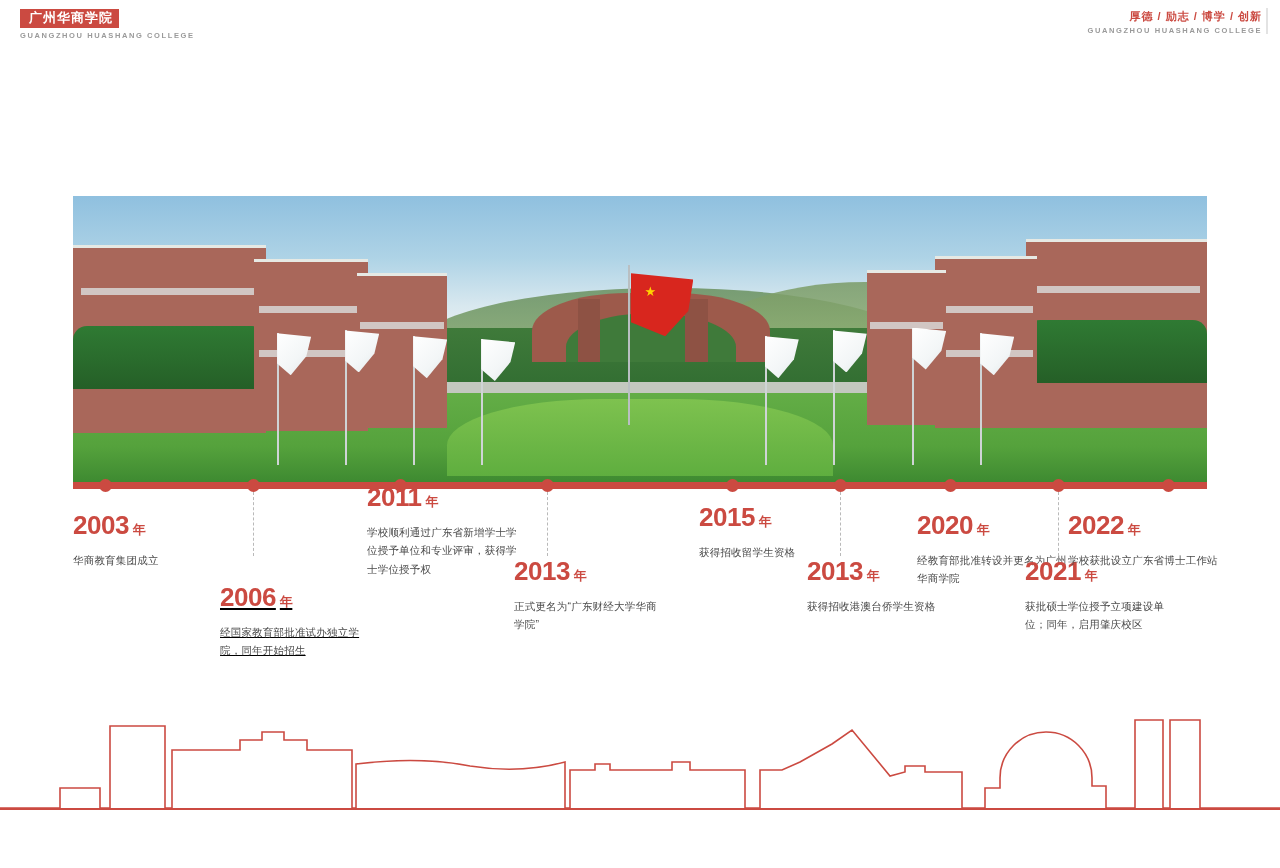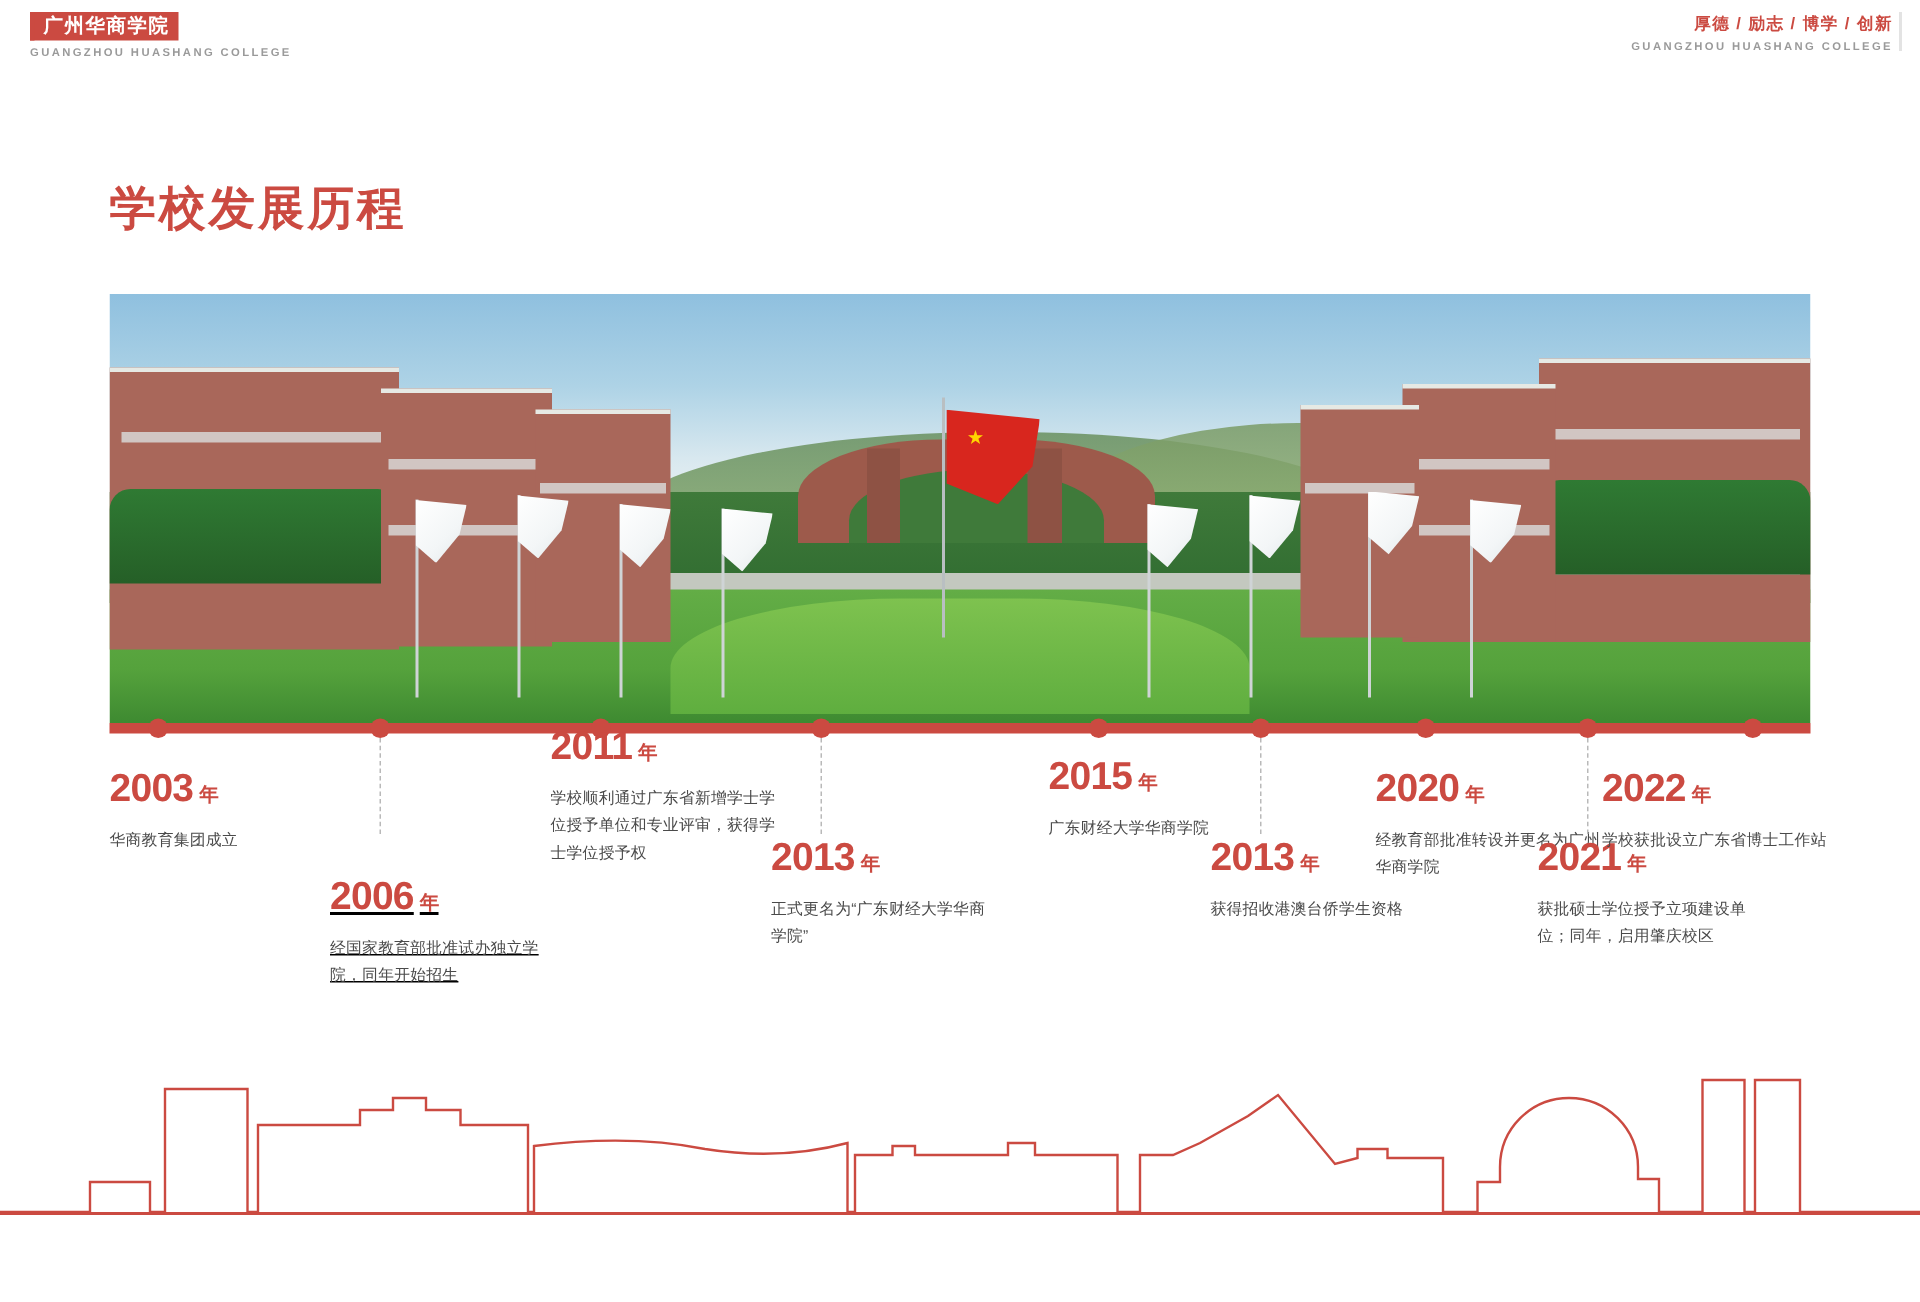--- a/index.html
+++ b/index.html
@@ -194,21 +194,20 @@
     <div class="logo-cn">广州华商学院</div>
     <div class="logo-en">GUANGZHOU HUASHANG COLLEGE</div>
   </div>
 
   <div class="hdr-right">
     <div class="motto">厚德 / 励志 / 博学 / 创新</div>
     <div class="logo-en">GUANGZHOU HUASHANG COLLEGE</div>
   </div>
   <div class="hdr-rule"></div>
 
-  <div class="title-cn">学校发展历程</div>
 
   <div class="photo">
     <div class="sky"></div>
     <div class="hills"></div>
     <div class="hills2"></div>
     <div class="treeline"></div>
     <div class="plaza"></div>
     <div class="lawn"></div>
     <div class="lawn-inner"></div>
 
@@ -286,21 +285,21 @@
       </div>
       <div class="dot" style="left: 547px;"></div>
       <div class="dash" style="left: 547px; height: 64px;"></div>
       <div class="entry" style="top: 558px; width: 150px; left: 514px;">
         <div class="year"><span>2013</span><span class="suffix">年</span></div>
         <div class="desc">正式更名为“广东财经大学华商学院”</div>
       </div>
       <div class="dot" style="left: 732px;"></div>
       <div class="entry" style="top: 504px; width: 150px; left: 699px;">
         <div class="year"><span>2015</span><span class="suffix">年</span></div>
-        <div class="desc">广东财经大学华商学院</div>
+        <div class="desc">获得招收留学生资格</div>
       </div>
       <div class="dot" style="left: 840px;"></div>
       <div class="dash" style="left: 840px; height: 64px;"></div>
       <div class="entry" style="top: 558px; width: 150px; left: 807px;">
         <div class="year"><span>2013</span><span class="suffix">年</span></div>
         <div class="desc">获得招收港澳台侨学生资格</div>
       </div>
       <div class="dot" style="left: 950px;"></div>
       <div class="entry" style="top: 512px; width: 150px; left: 917px;">
         <div class="year"><span>2020</span><span class="suffix">年</span></div>

